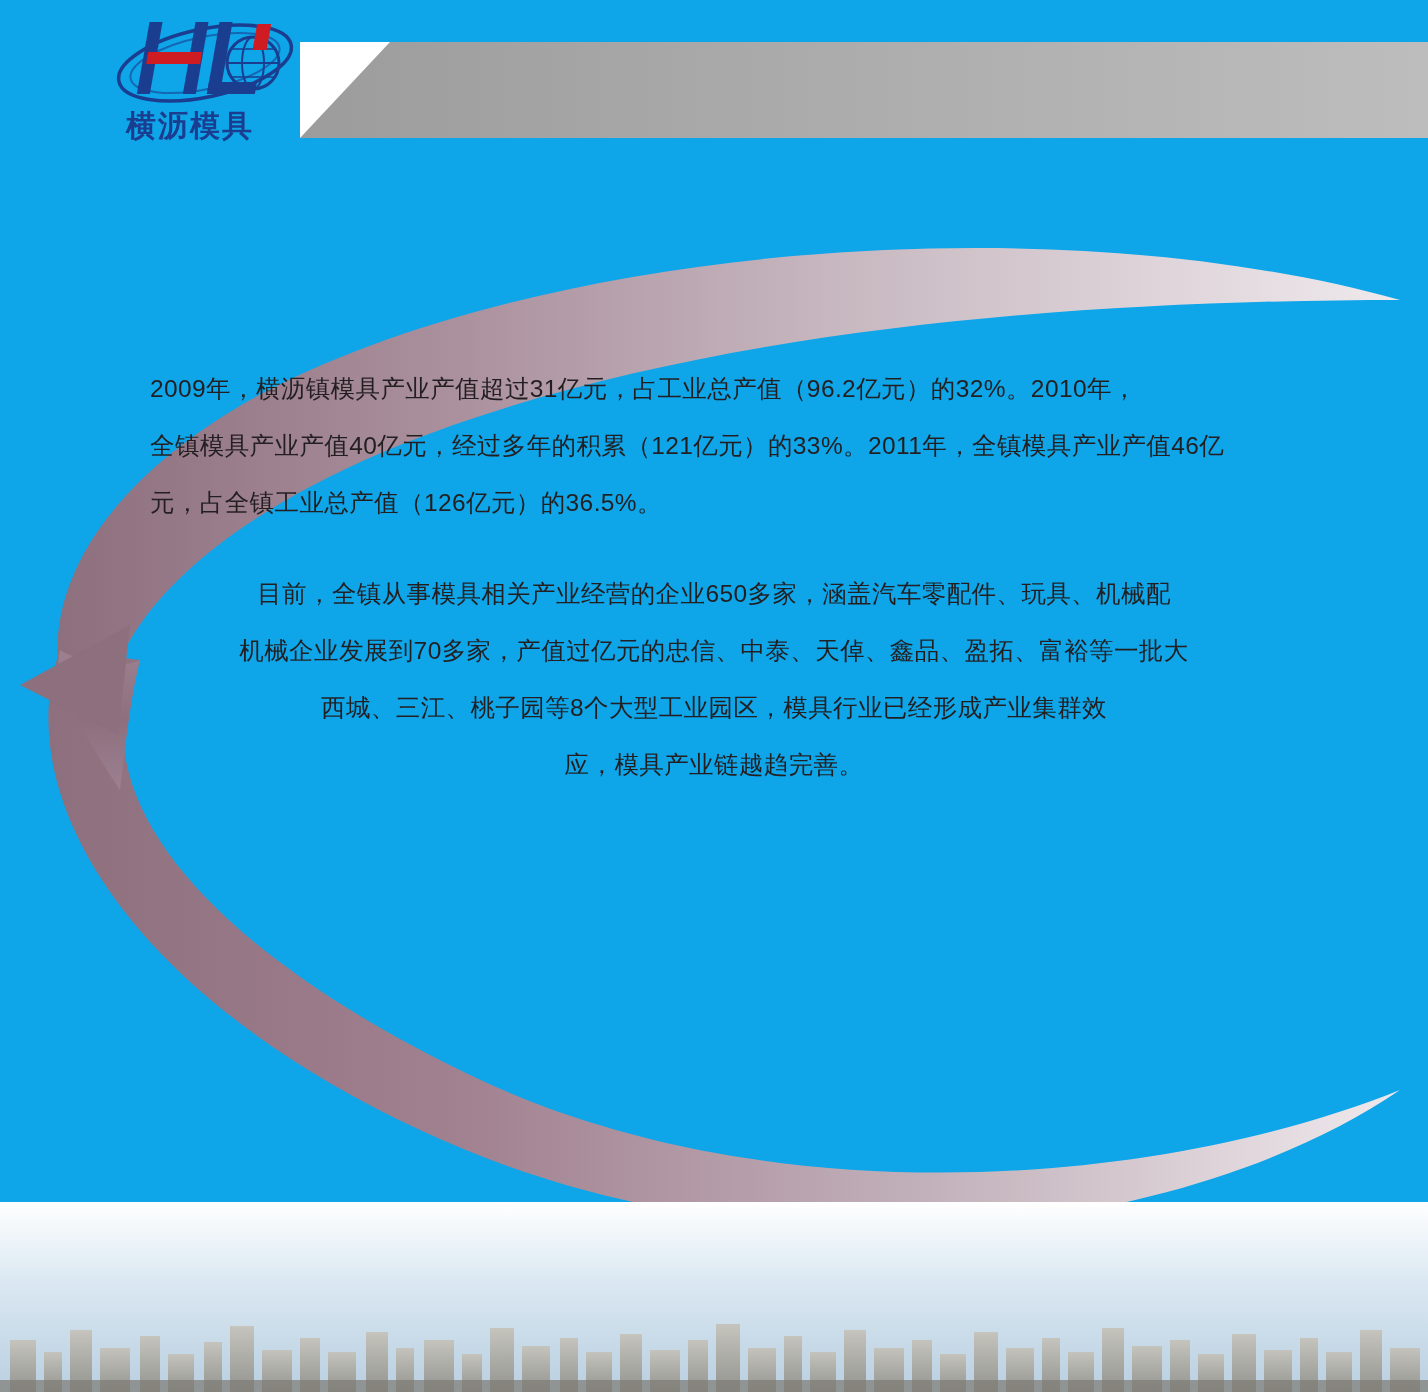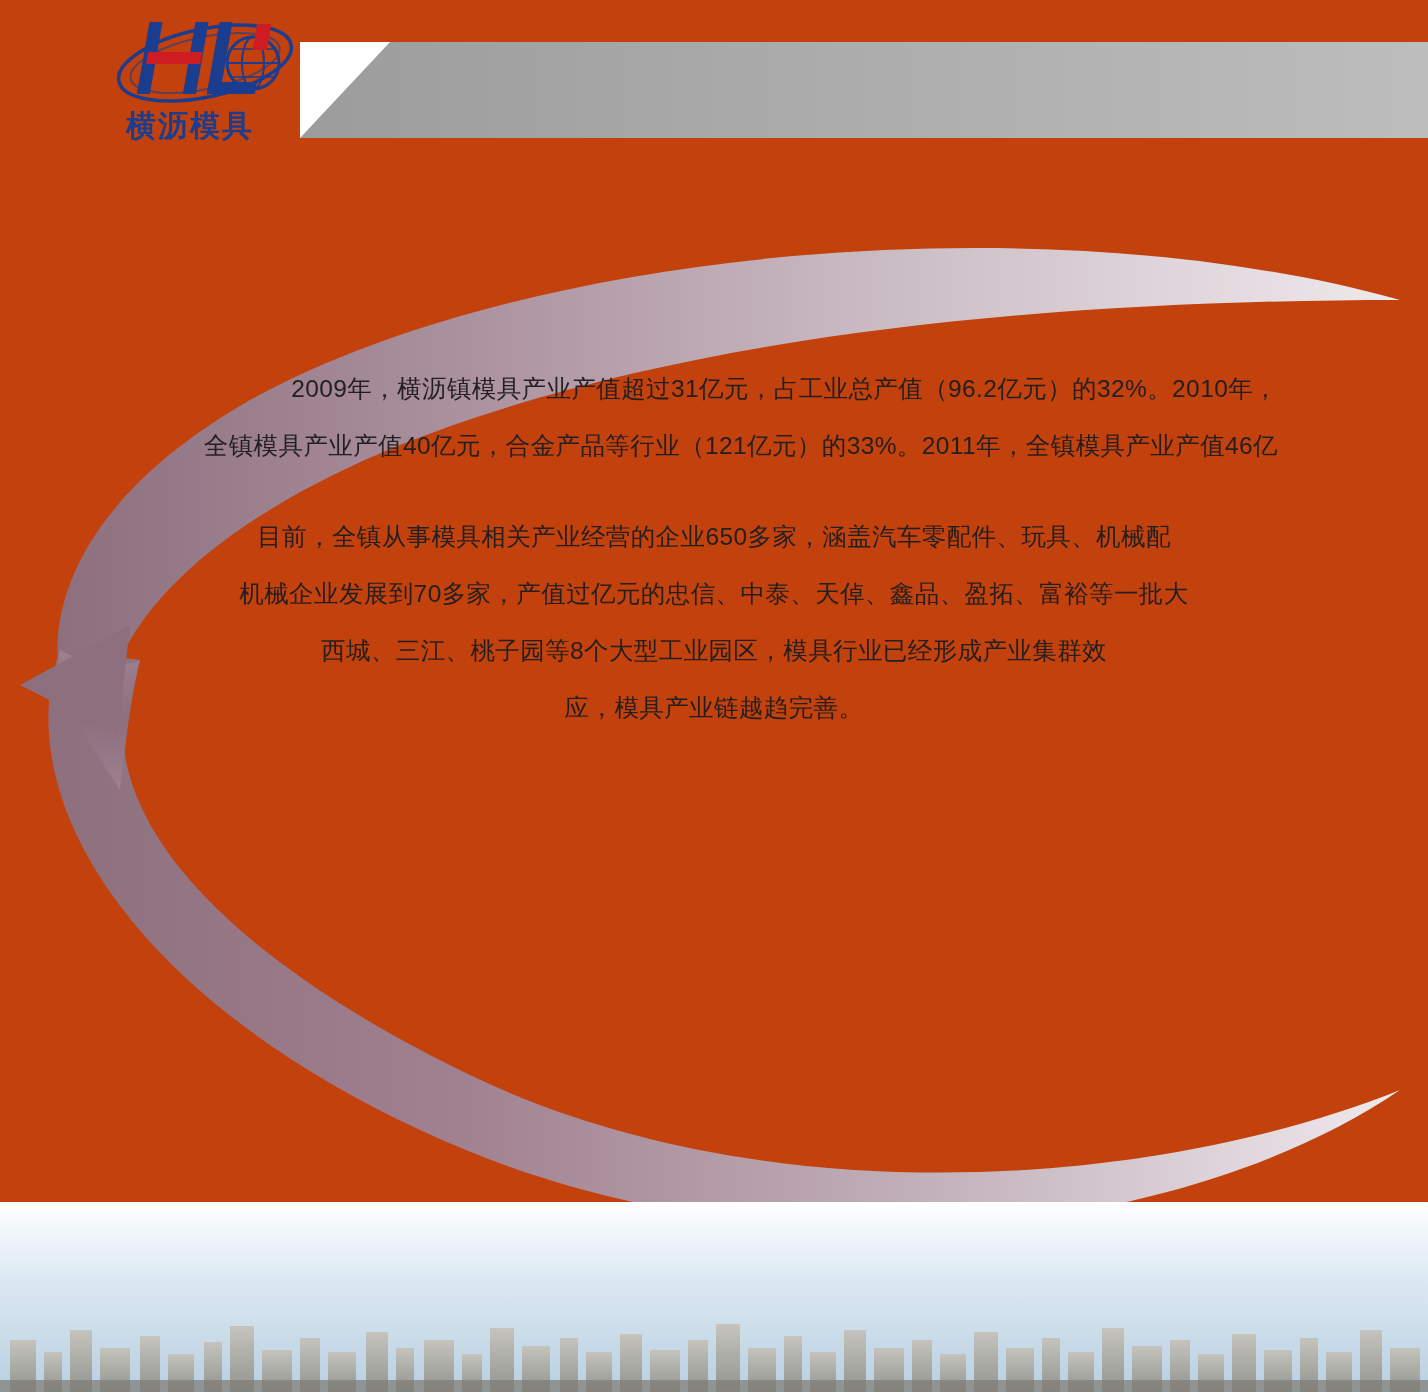--- a/index.html
+++ b/index.html
@@ -8,21 +8,21 @@
     background: #ffffff;
   }
   body {
     font-family: "Liberation Sans", sans-serif;
   }
   #page {
     position: relative;
     width: 1428px;
     height: 1392px;
     overflow: hidden;
-    background: #c2410c;
+    background: #0ea5e9;
   }
 
   
   #header-band {
     position: absolute;
     left: 300px;
     top: 42px;
     width: 1128px;
     height: 96px;
     background: linear-gradient(to right, #9c9c9c 0%, #a8a8a8 35%, #b3b3b3 70%, #bdbdbd 100%);
@@ -68,21 +68,21 @@
     width: 1428px;
   }
   .para {
     margin: 0 0 16px 0;
     color: #231f20;
     font-size: 24.5px;
     line-height: 57px;
     letter-spacing: 0.4px;
   }
   .para.p1 { text-align: center; margin-bottom: 34px; padding: 0 160px; }
-  .para.p2 { text-align: right; margin-bottom: 34px; padding: 0 150px; }
+  .para.p2 { text-align: left; margin-bottom: 34px; padding: 0 150px; }
   .para.p3 { text-align: center; padding: 0 116px; }
   .para .ln { display: block; white-space: nowrap; }
   .para.p1 .ln:nth-child(1) { text-align: center; }
 
   
   #cityscape {
     position: absolute;
     left: 0;
     bottom: 0;
     width: 1428px;
@@ -160,21 +160,22 @@
 
       <path d="M 20 455 L 130 395 L 118 505 Z" fill="#8d6f7e"></path>
     </svg>
   </div>
 
   <div id="content">
 
 
     <p class="para p2">
       <span class="ln">2009年，横沥镇模具产业产值超过31亿元，占工业总产值（96.2亿元）的32%。2010年，</span>
-      <span class="ln">全镇模具产业产值40亿元，合金产品等行业（121亿元）的33%。2011年，全镇模具产业产值46亿</span>
+      <span class="ln">全镇模具产业产值40亿元，经过多年的积累（121亿元）的33%。2011年，全镇模具产业产值46亿</span>
+      <span class="ln">元，占全镇工业总产值（126亿元）的36.5%。</span>
     </p>
 
     <p class="para p3">
       <span class="ln">目前，全镇从事模具相关产业经营的企业650多家，涵盖汽车零配件、玩具、机械配</span>
       <span class="ln">机械企业发展到70多家，产值过亿元的忠信、中泰、天倬、鑫品、盈拓、富裕等一批大</span>
       <span class="ln">西城、三江、桃子园等8个大型工业园区，模具行业已经形成产业集群效</span>
       <span class="ln">应，模具产业链越趋完善。</span>
     </p>
 
   </div>

